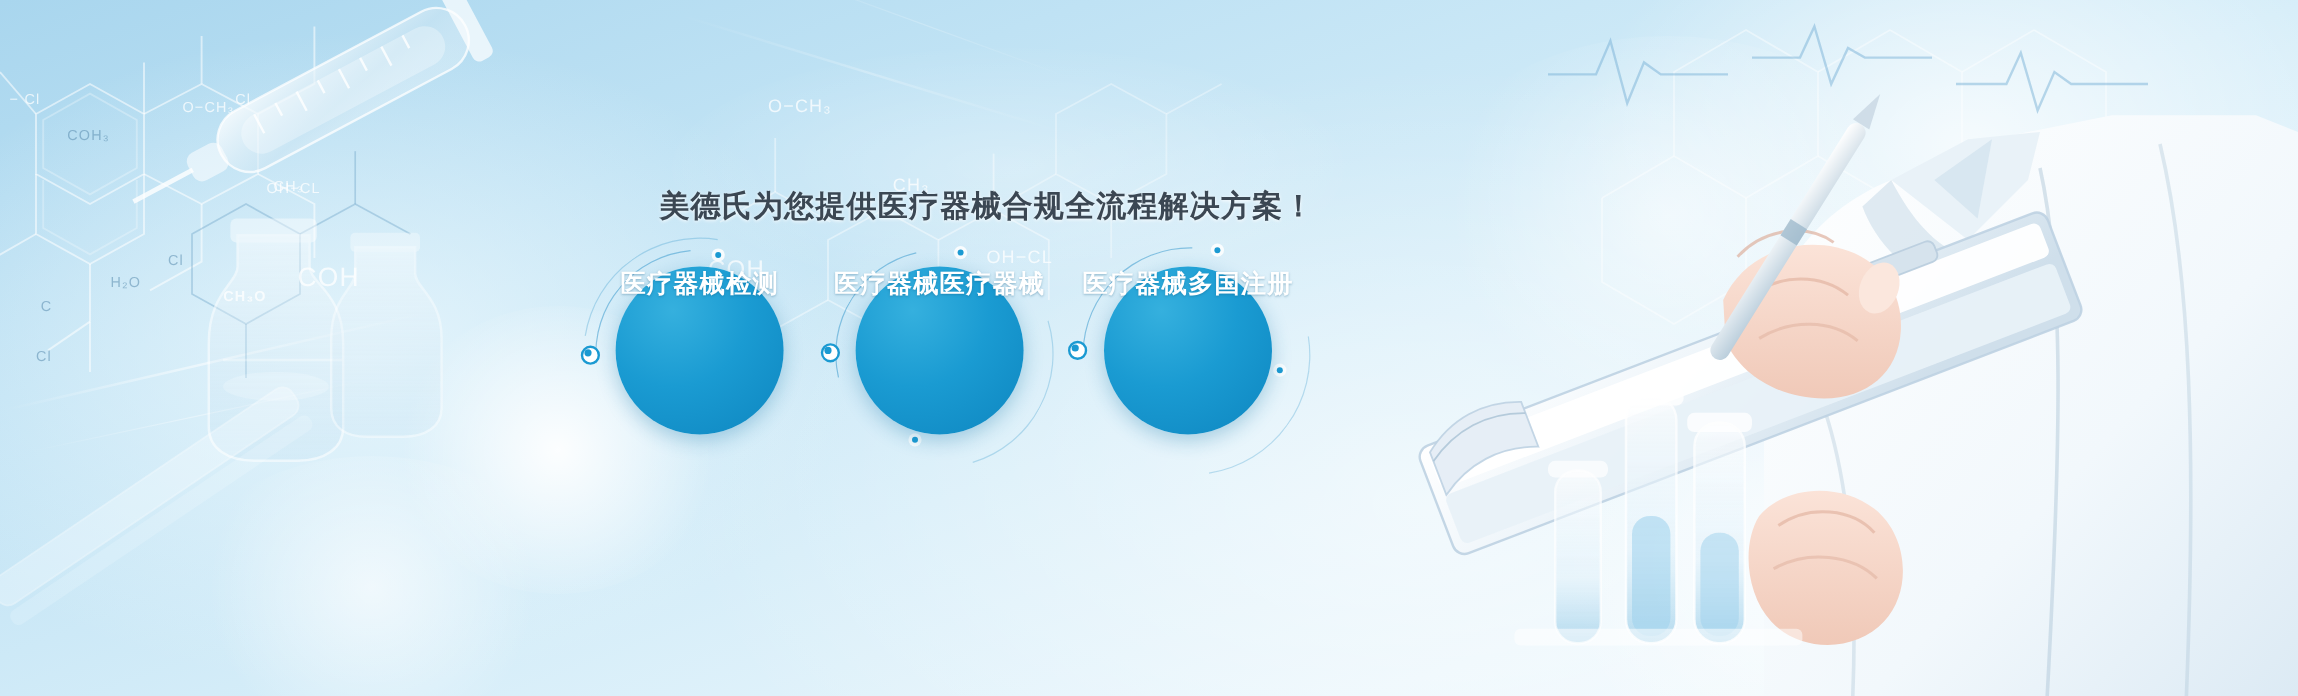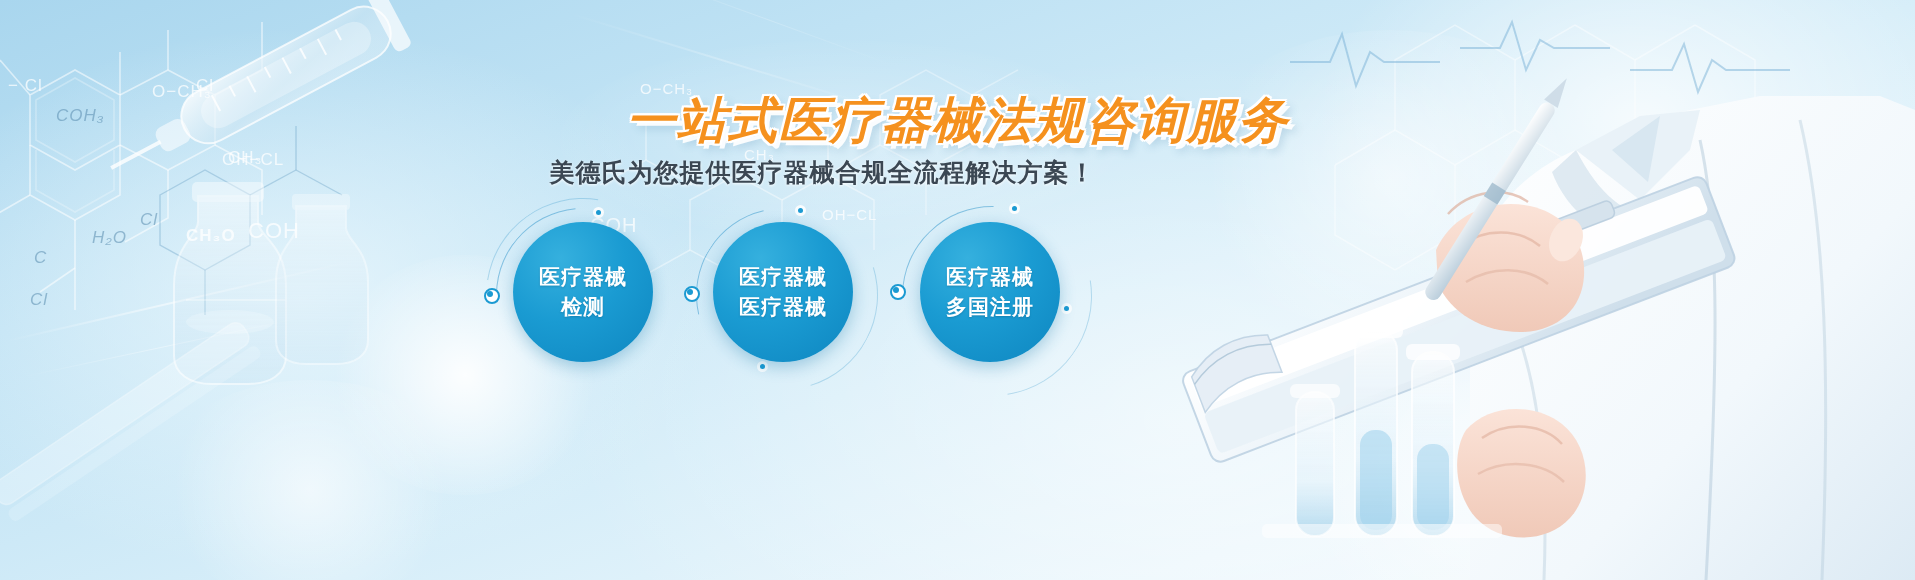--- a/index.html
+++ b/index.html
@@ -57,36 +57,36 @@
     letter-spacing:1px;white-space:nowrap;
     text-shadow:0 1px 3px rgba(255,255,255,.9);
   }
 
   
   .circles{position:absolute;left:0;top:222px;width:1915px;height:150px;}
   .bubble{
     position:absolute;width:140px;height:140px;border-radius:50%;
     background:radial-gradient(circle at 34% 26%,#35b0de 0%,#1a9bd2 46%,#0e86c0 100%);
     box-shadow:0 5px 16px rgba(24,120,170,.32);
-    display:flex;flex-direction:column;align-items:center;justify-content:center;
+    display:flex;align-items:flex-start;justify-content:center;
     color:#ffffff;font-weight:bold;font-size:21px;line-height:30px;letter-spacing:1px;
     text-shadow:0 1px 2px rgba(10,80,120,.35);
   }
   .bubble span{display:block;white-space:nowrap;}
   .b1{left:513px;top:0;}
   .b2{left:713px;top:0;}
   .b3{left:920px;top:0;}
 
   
   .deco{position:absolute;pointer-events:none;}
   .arc{position:absolute;border-radius:50%;border:1px solid rgba(60,155,205,.55);border-color:rgba(60,155,205,.55) transparent transparent transparent;}
   .dot{position:absolute;border-radius:50%;background:#1b9ad2;box-shadow:0 0 0 3px rgba(255,255,255,.85);}
   .dotring{position:absolute;border-radius:50%;border:2px solid #1b9ad2;background:#ffffff;}
-  .chemlabel{position:absolute;color:rgba(255,255,255,.75);font-size:17px;letter-spacing:1px;pointer-events:none;}
-  .chemlabel.dk{color:rgba(90,140,175,.55);font-style:italic;}
+  .chemlabel{position:absolute;color:rgba(255,255,255,.75);font-size:12px;letter-spacing:1px;pointer-events:none;}
+  .chemlabel.dk{color:rgba(90,140,175,.55);}
 </style>
 </head>
 <body>
 
 <div class="banner">
 
   <div class="glow g1"></div>
   <div class="glow g2"></div>
   <div class="glow g3"></div>
   <div class="glow g4"></div>
@@ -305,30 +305,29 @@
   </svg>
 
   <div class="chemlabel" style="left:8px;top:76px;">− Cl</div>
   <div class="chemlabel" style="left:196px;top:76px;">Cl</div>
   <div class="chemlabel dk" style="left:56px;top:106px;">COH₃</div>
   <div class="chemlabel" style="left:152px;top:82px;">O−CH₃</div>
   <div class="chemlabel" style="left:228px;top:148px;">CH₃</div>
   <div class="chemlabel" style="left:222px;top:150px;">OH−CL</div>
   <div class="chemlabel" style="left:248px;top:218px;font-size:22px;">COH</div>
   <div class="chemlabel dk" style="left:92px;top:228px;">H₂O</div>
-  <div class="chemlabel" style="left:186px;top:226px;font-weight:bold;">CH₃O</div>
+  <div class="chemlabel" style="left:186px;top:240px;font-weight:bold;">CH₃O</div>
   <div class="chemlabel dk" style="left:140px;top:210px;">Cl</div>
   <div class="chemlabel dk" style="left:34px;top:248px;">C</div>
   <div class="chemlabel dk" style="left:30px;top:290px;">Cl</div>
   <div class="chemlabel" style="left:640px;top:80px;font-size:15px;">O−CH₃</div>
   <div class="chemlabel" style="left:744px;top:146px;font-size:15px;">CH₃</div>
   <div class="chemlabel" style="left:590px;top:214px;font-size:20px;">COH</div>
   <div class="chemlabel" style="left:822px;top:206px;font-size:15px;">OH−CL</div>
 
-  <div class="headline">一站式医疗器械法规咨询服务</div>
   <div class="subtitle">美德氏为您提供医疗器械合规全流程解决方案！</div>
 
   <div class="circles">
 
     <div class="deco arc" style="left:496px;top:-14px;width:172px;height:172px;transform:rotate(-50deg);"></div>
     <div class="deco arc" style="left:486px;top:-24px;width:192px;height:192px;transform:rotate(-36deg);border-color:rgba(60,155,205,.32) transparent transparent transparent;"></div>
     <div class="deco dotring" style="left:484px;top:66px;width:12px;height:12px;"></div>
     <div class="deco dot" style="left:487px;top:69px;width:6px;height:6px;box-shadow:none;"></div>
     <div class="deco dot" style="left:596px;top:-12px;width:5px;height:5px;"></div>
 

